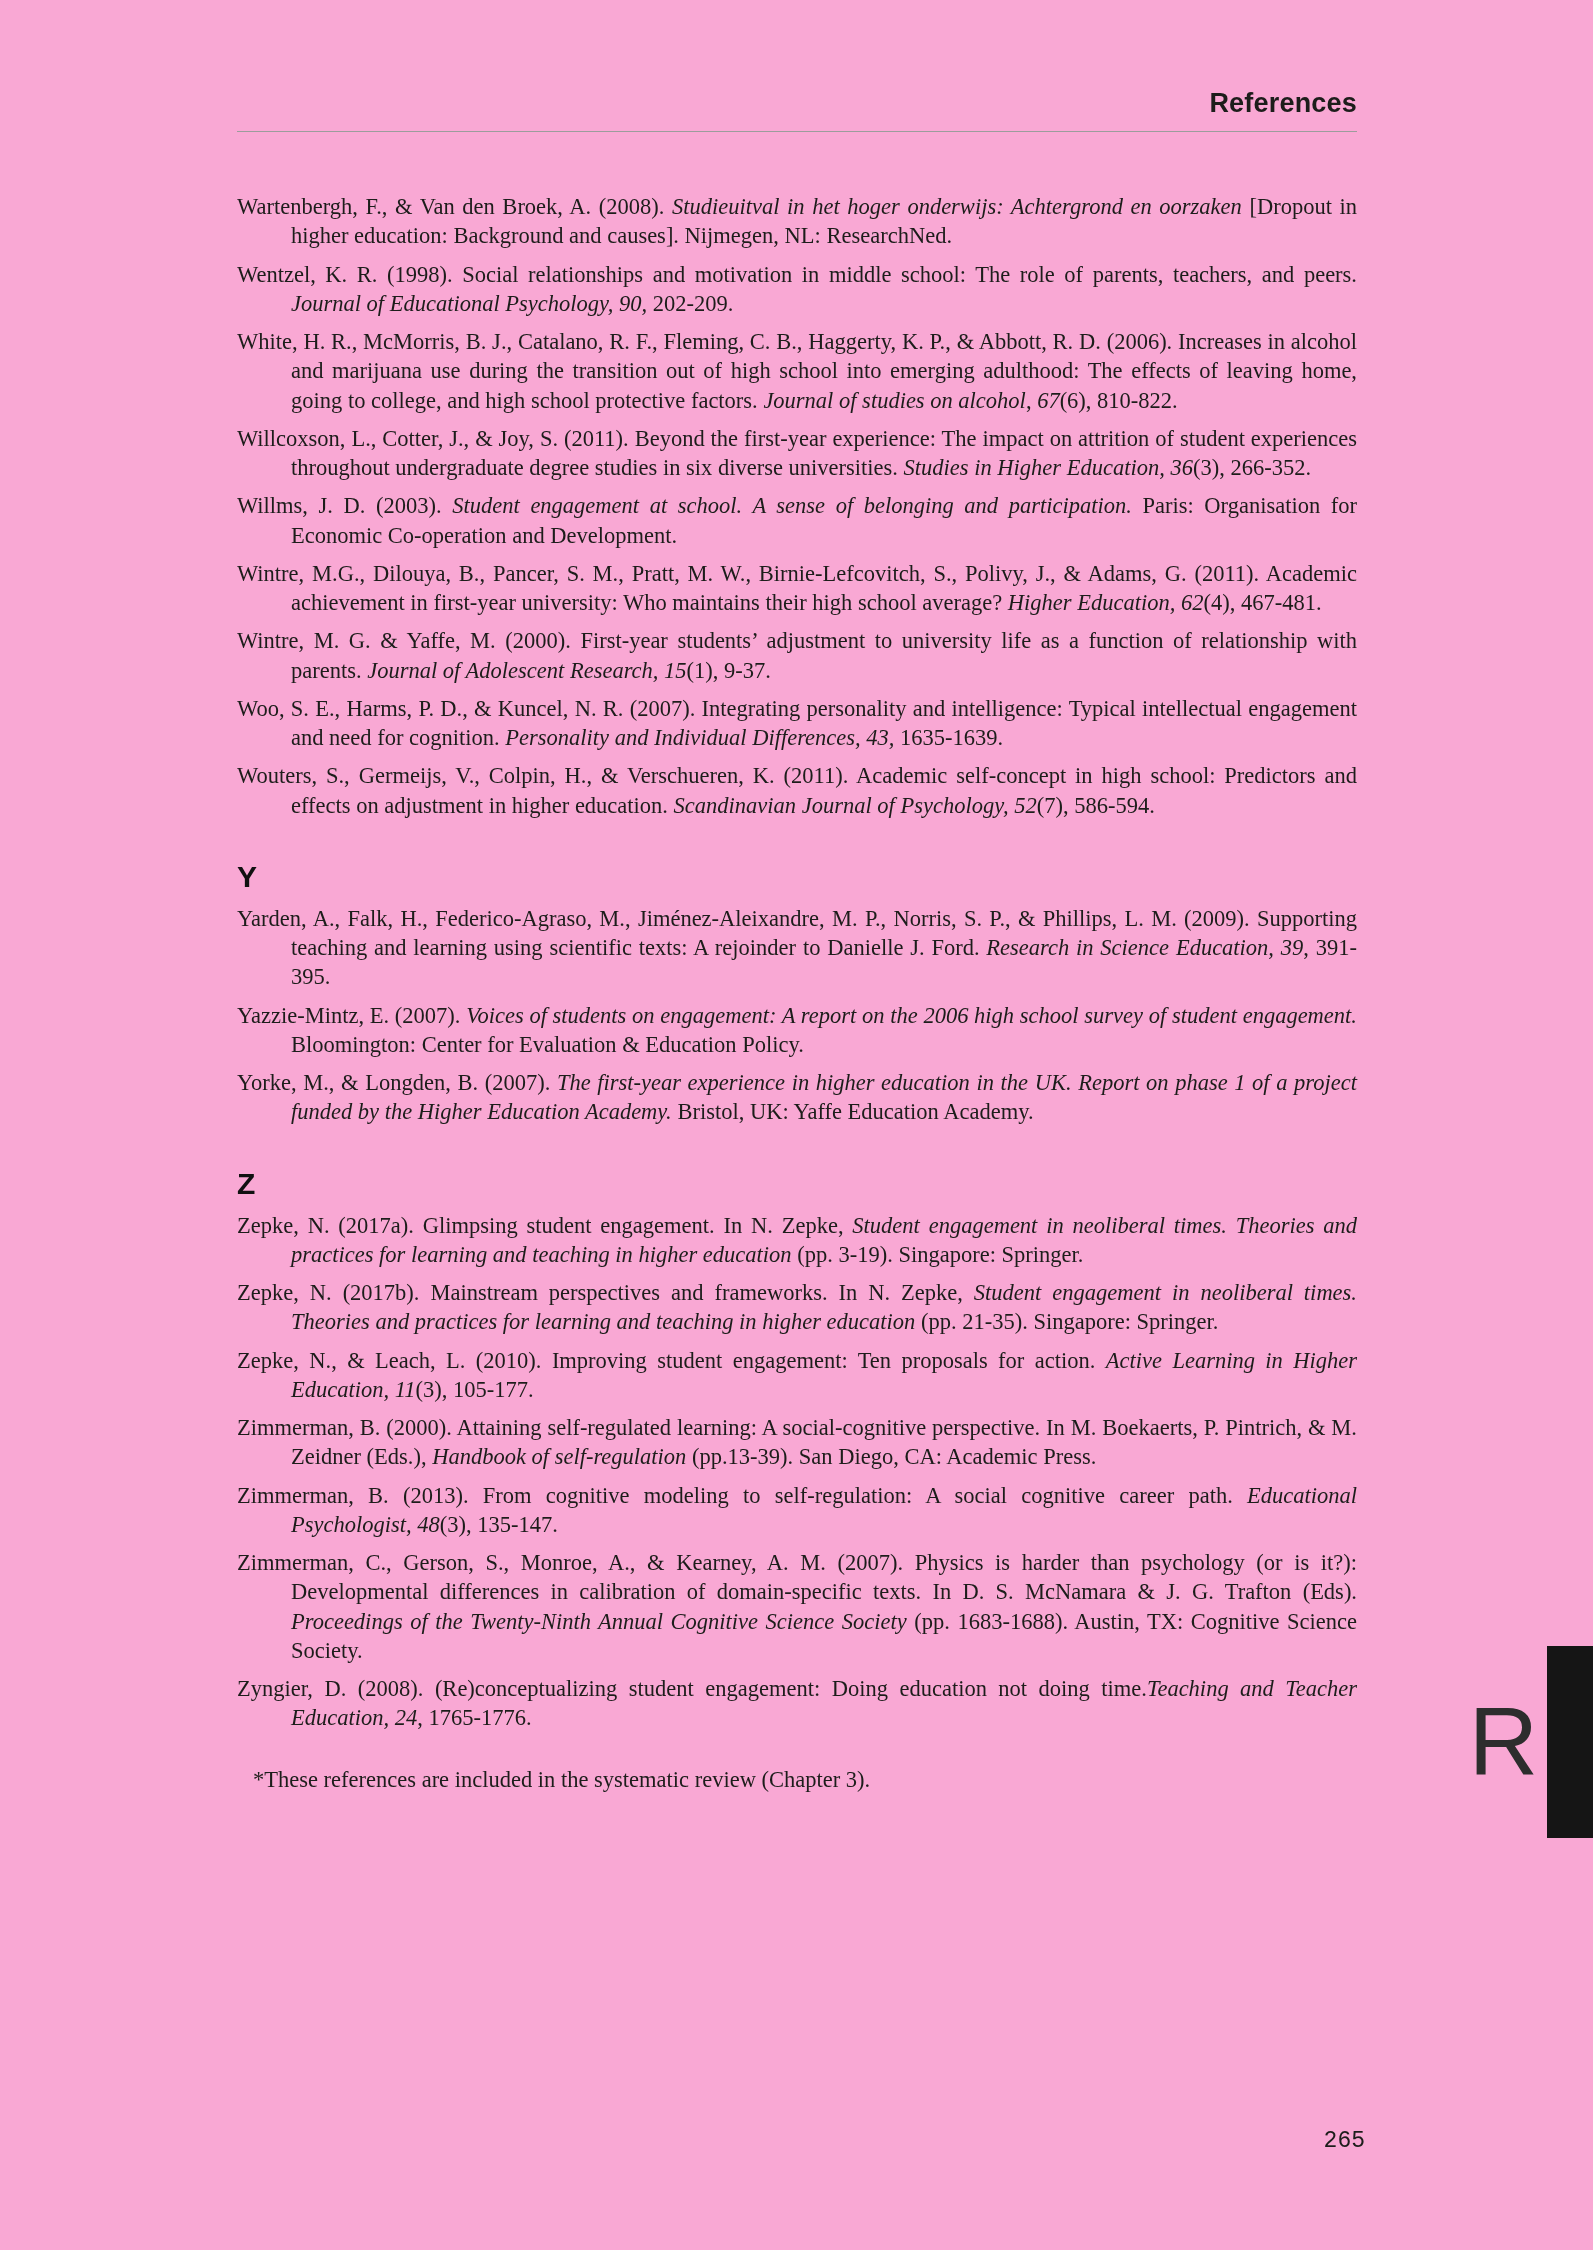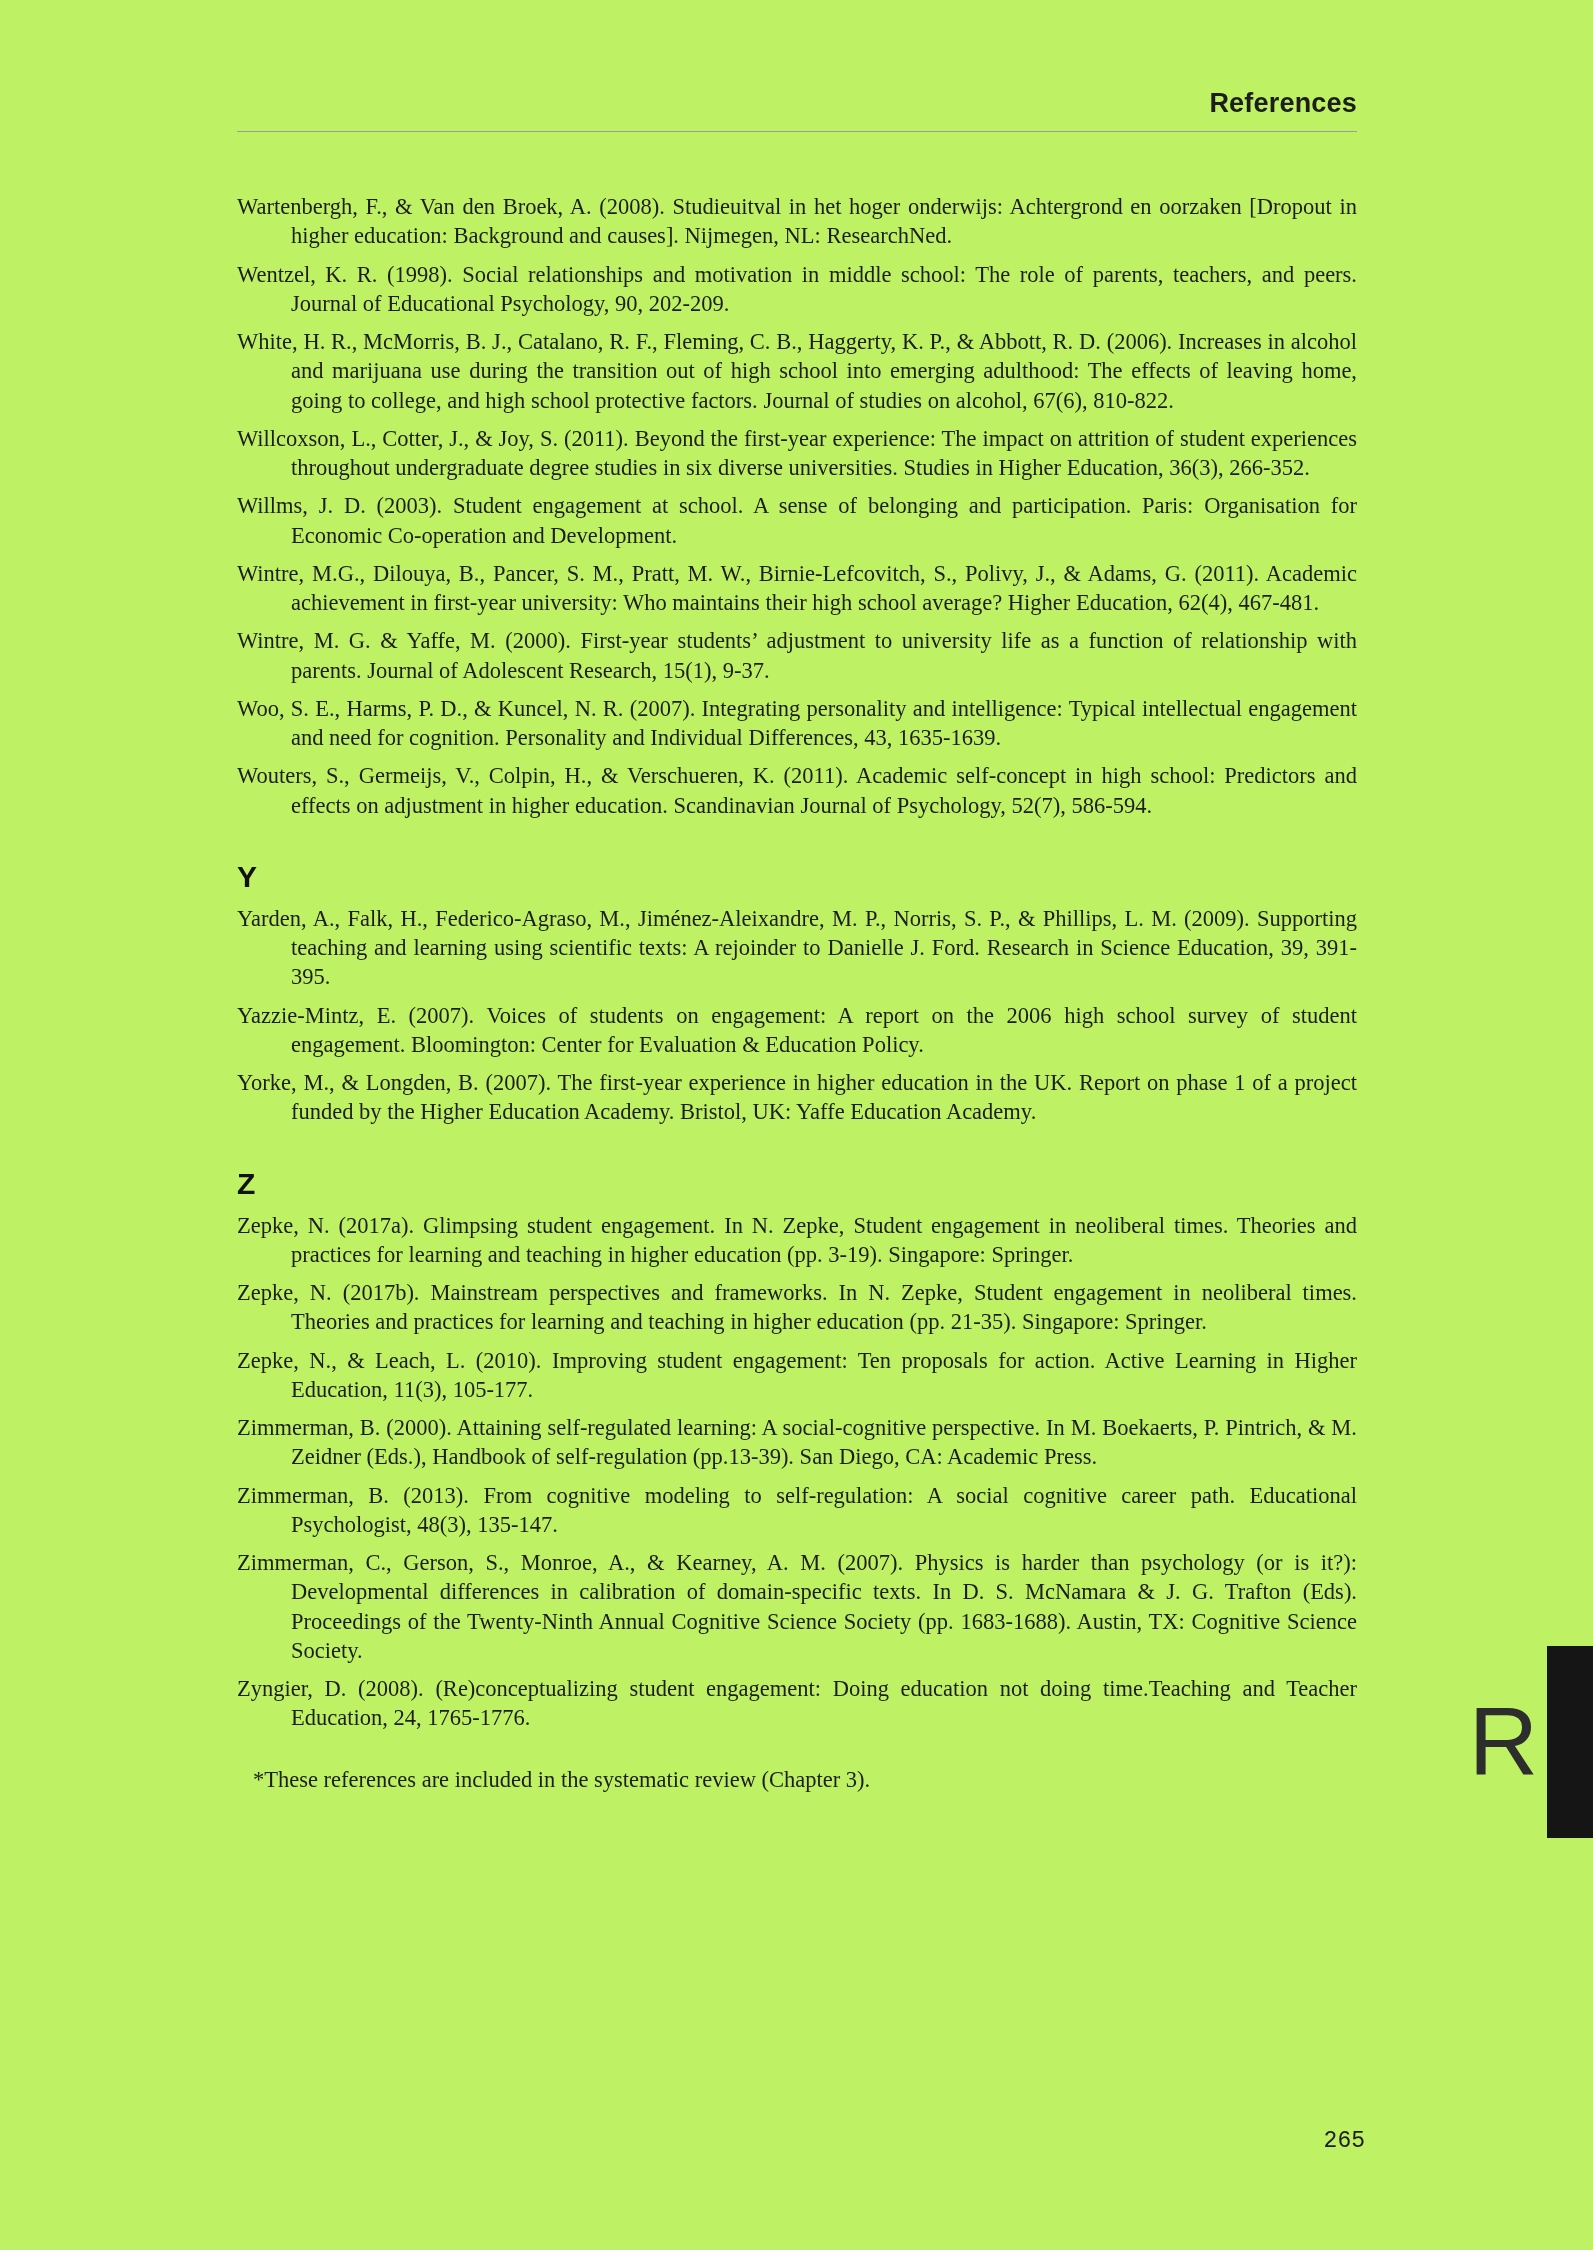--- a/index.html
+++ b/index.html
@@ -3,21 +3,21 @@
 <meta charset="utf-8">
 <title>References — page 265</title>
 <style>
   * { box-sizing: border-box; }
   html, body { margin: 0; padding: 0; background: #ffffff; }
 
   .page {
     position: relative;
     width: 1593px;
     height: 2250px;
-    background: #bef264;
+    background: #f9a8d4;
     color: #1d1d1b;
     font-family: "Liberation Serif", serif;
     overflow: hidden;
   }
 
   .content {
     position: absolute;
     left: 237px;
     top: 0;
     width: 1120px;
@@ -43,21 +43,21 @@
   .refs { margin-top: 60px; }
 
   .ref {
     font-size: 22.5px;
     line-height: 1.30;
     margin: 0 0 9px 0;
     text-align: justify;
     padding-left: 54px;
     text-indent: -54px;
   }
-  .ref .it { }
+  .ref .it { font-style: italic; }
 
   .section-letter {
     font-family: "Liberation Sans", sans-serif;
     font-size: 30px;
     font-weight: 700;
     color: #111111;
     margin: 40px 0 10px 0;
   }
 
   .footnote {

